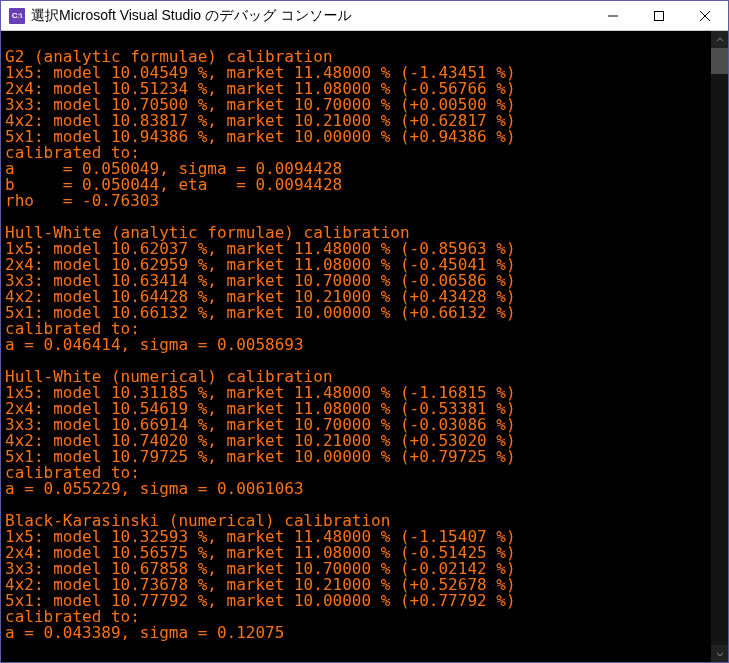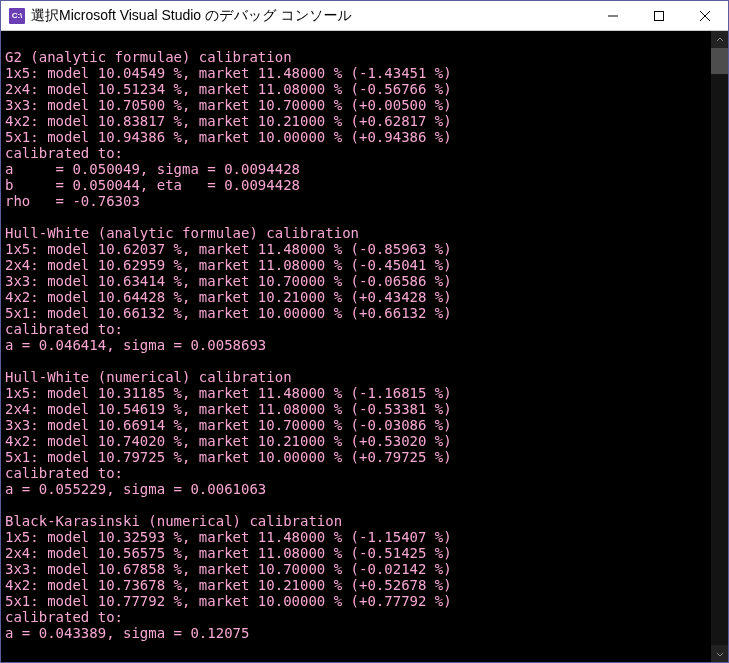--- a/index.html
+++ b/index.html
@@ -57,23 +57,23 @@
   .winbtn svg { width: 10px; height: 10px; }
   .client {
     flex: 1;
     display: flex;
     background: #000;
     overflow: hidden;
   }
   .console {
     flex: 1;
     background: #000;
-    color: #f9a8d4;
+    color: #f97316;
     font-family: "Consolas", "MS Gothic", monospace;
-    font-size: 14px;
+    font-size: 16px;
     line-height: 16px;
     padding: 2px 0 16px 4px;
     white-space: pre;
     overflow: hidden;
   }
   .scrollbar {
     width: 17px;
     background: #141414;
     display: flex;
     flex-direction: column;

